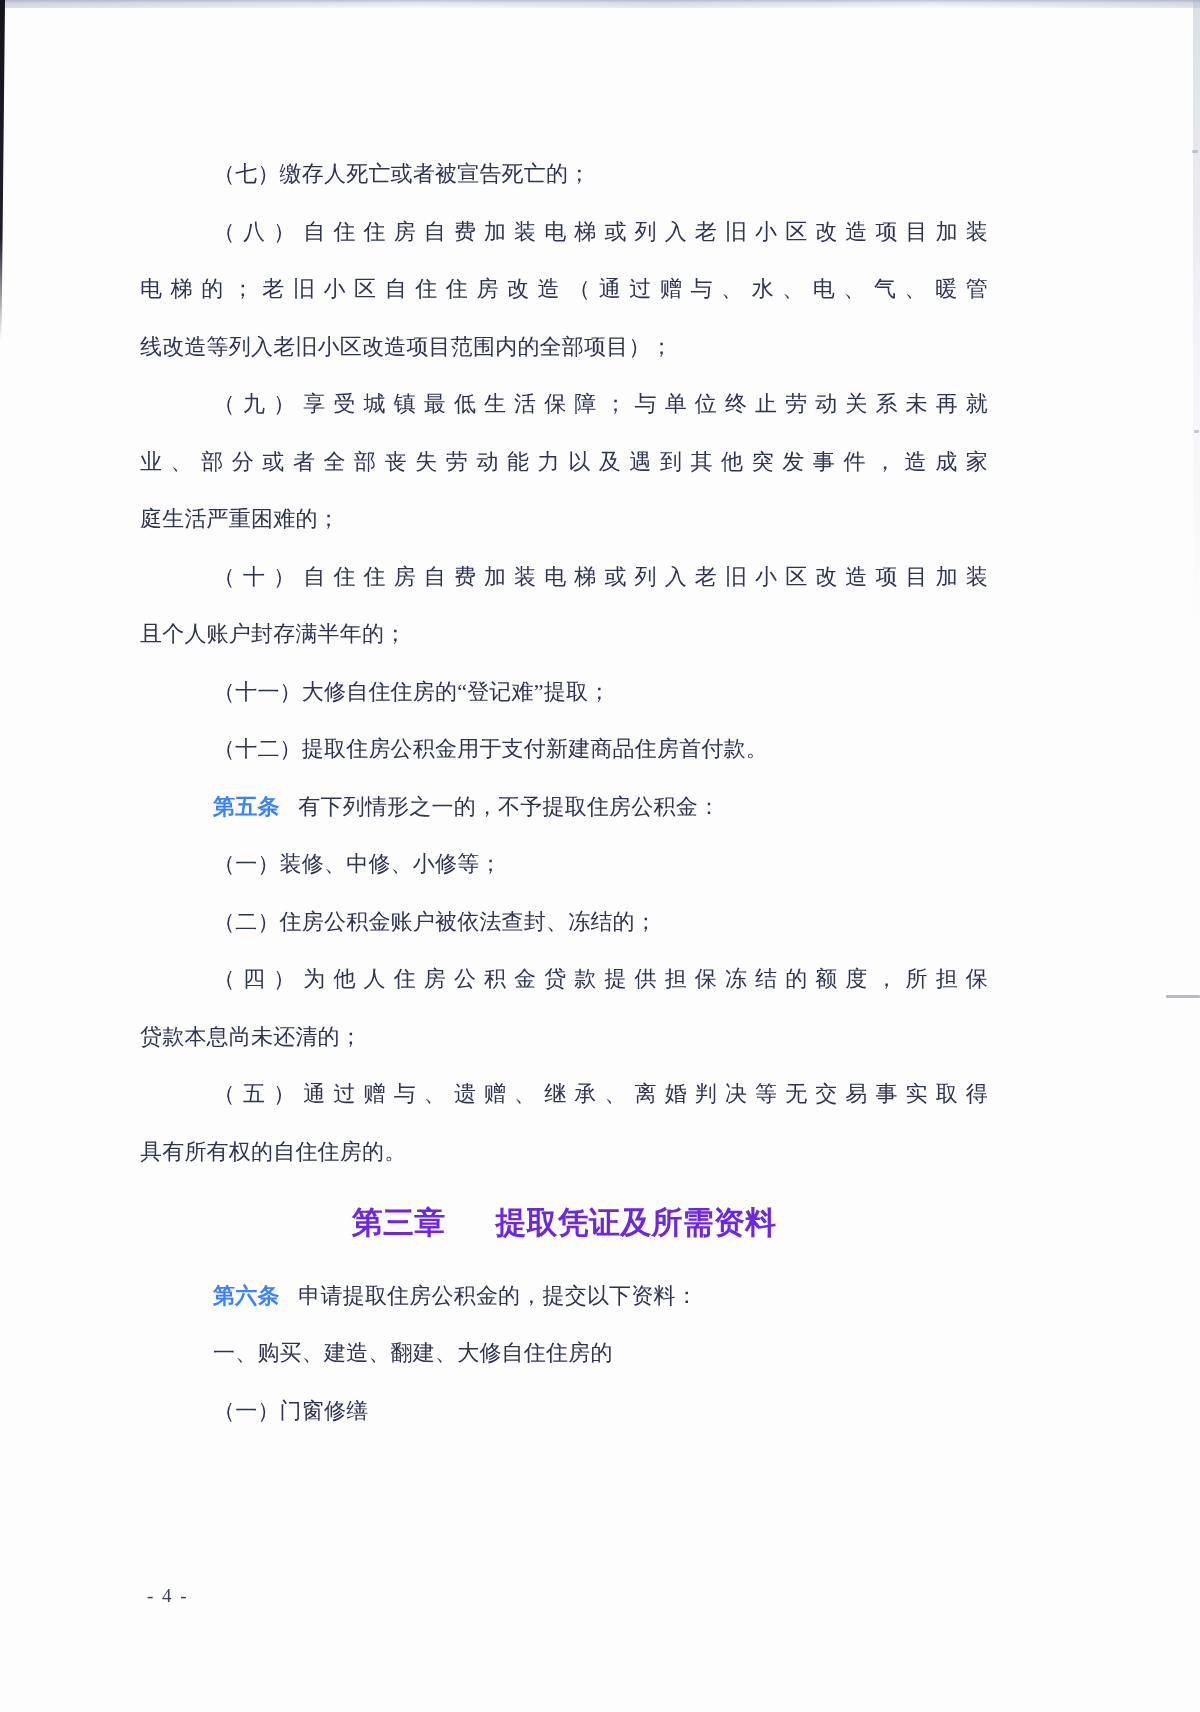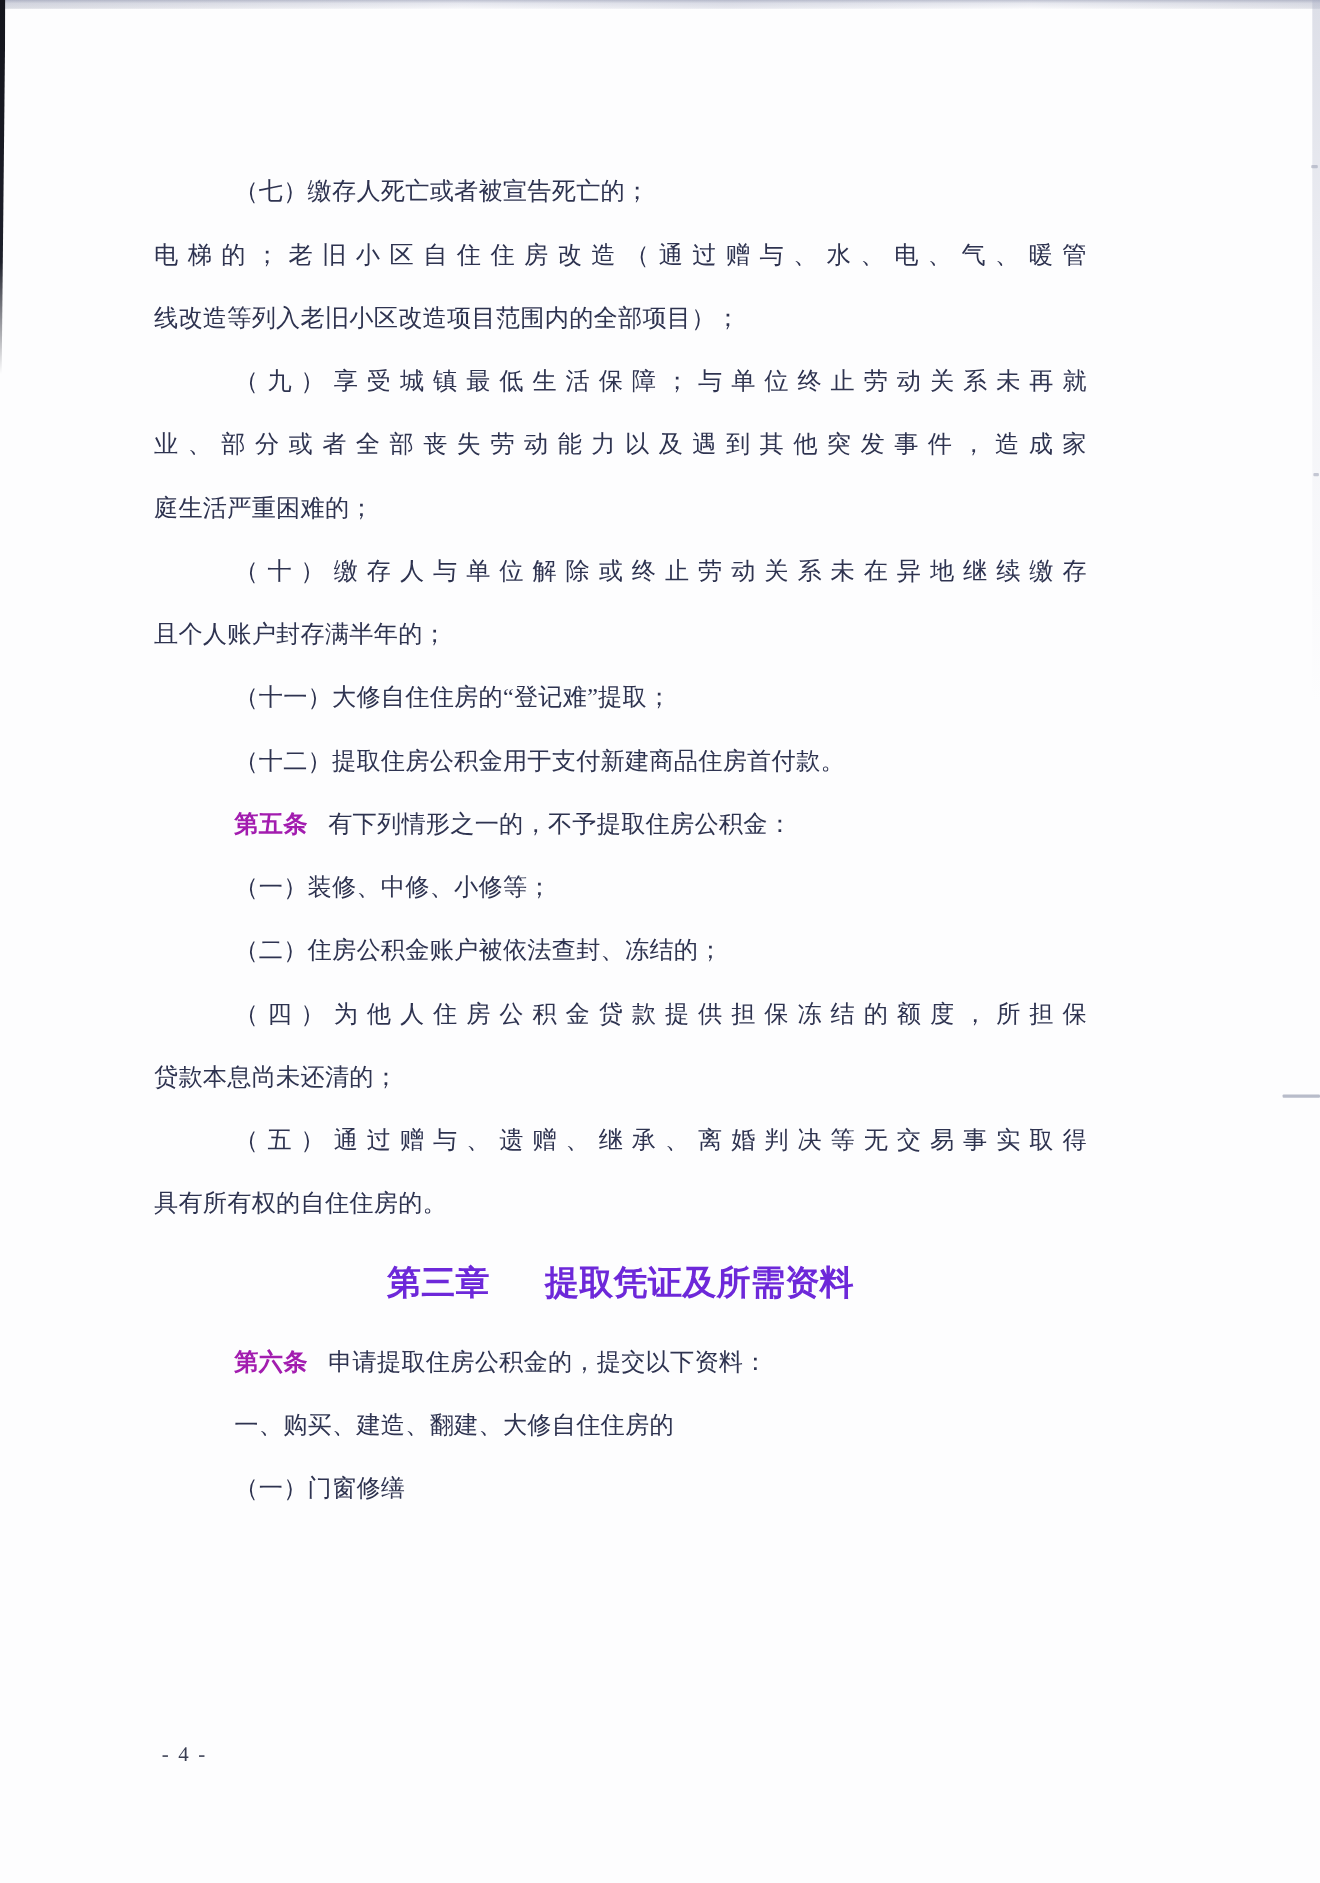--- a/index.html
+++ b/index.html
@@ -57,21 +57,21 @@
   }
   .line.indent { text-indent: 73px; }
   .line.justify {
     white-space: normal;
     text-align: justify;
     text-align-last: justify;
   }
   .lead {
     font-weight: bold;
     font-family: Liberation Sans, sans-serif;
-    color: #a21caf;
+    color: #3b82f6;
     margin-right: 0.85em;
   }
   .line.chapter {
     text-align: center;
     text-indent: 0;
     font-weight: bold;
     font-family: "Liberation Sans", "DejaVu Sans", sans-serif;
     color: #6d28d9;
     font-size: 31px;
     margin-top: 14px;
@@ -93,26 +93,27 @@
 <div id="page">
   <div class="top-band"></div>
   <div class="left-edge"></div>
   <div class="right-strip"></div>
   <div class="edge-dash dash-1"></div>
   <div class="edge-dash dash-2"></div>
   <div class="edge-dash dash-3"></div>
 
   <div id="doc">
       <div class="line indent">（七）缴存人死亡或者被宣告死亡的；</div>
+      <div class="line indent justify">（八）自住住房自费加装电梯或列入老旧小区改造项目加装</div>
       <div class="line justify">电梯的；老旧小区自住住房改造（通过赠与、水、电、气、暖管</div>
       <div class="line">线改造等列入老旧小区改造项目范围内的全部项目）；</div>
       <div class="line indent justify">（九）享受城镇最低生活保障；与单位终止劳动关系未再就</div>
       <div class="line justify">业、部分或者全部丧失劳动能力以及遇到其他突发事件，造成家</div>
       <div class="line">庭生活严重困难的；</div>
-      <div class="line indent justify">（十）缴存人与单位解除或终止劳动关系未在异地继续缴存</div>
+      <div class="line indent justify">（十）自住住房自费加装电梯或列入老旧小区改造项目加装</div>
       <div class="line">且个人账户封存满半年的；</div>
       <div class="line indent">（十一）大修自住住房的“登记难”提取；</div>
       <div class="line indent">（十二）提取住房公积金用于支付新建商品住房首付款。</div>
       <div class="line indent"><span class="lead">第五条</span><span>有下列情形之一的，不予提取住房公积金：</span></div>
       <div class="line indent">（一）装修、中修、小修等；</div>
       <div class="line indent">（二）住房公积金账户被依法查封、冻结的；</div>
       <div class="line indent justify">（四）为他人住房公积金贷款提供担保冻结的额度，所担保</div>
       <div class="line">贷款本息尚未还清的；</div>
       <div class="line indent justify">（五）通过赠与、遗赠、继承、离婚判决等无交易事实取得</div>
       <div class="line">具有所有权的自住住房的。</div>

